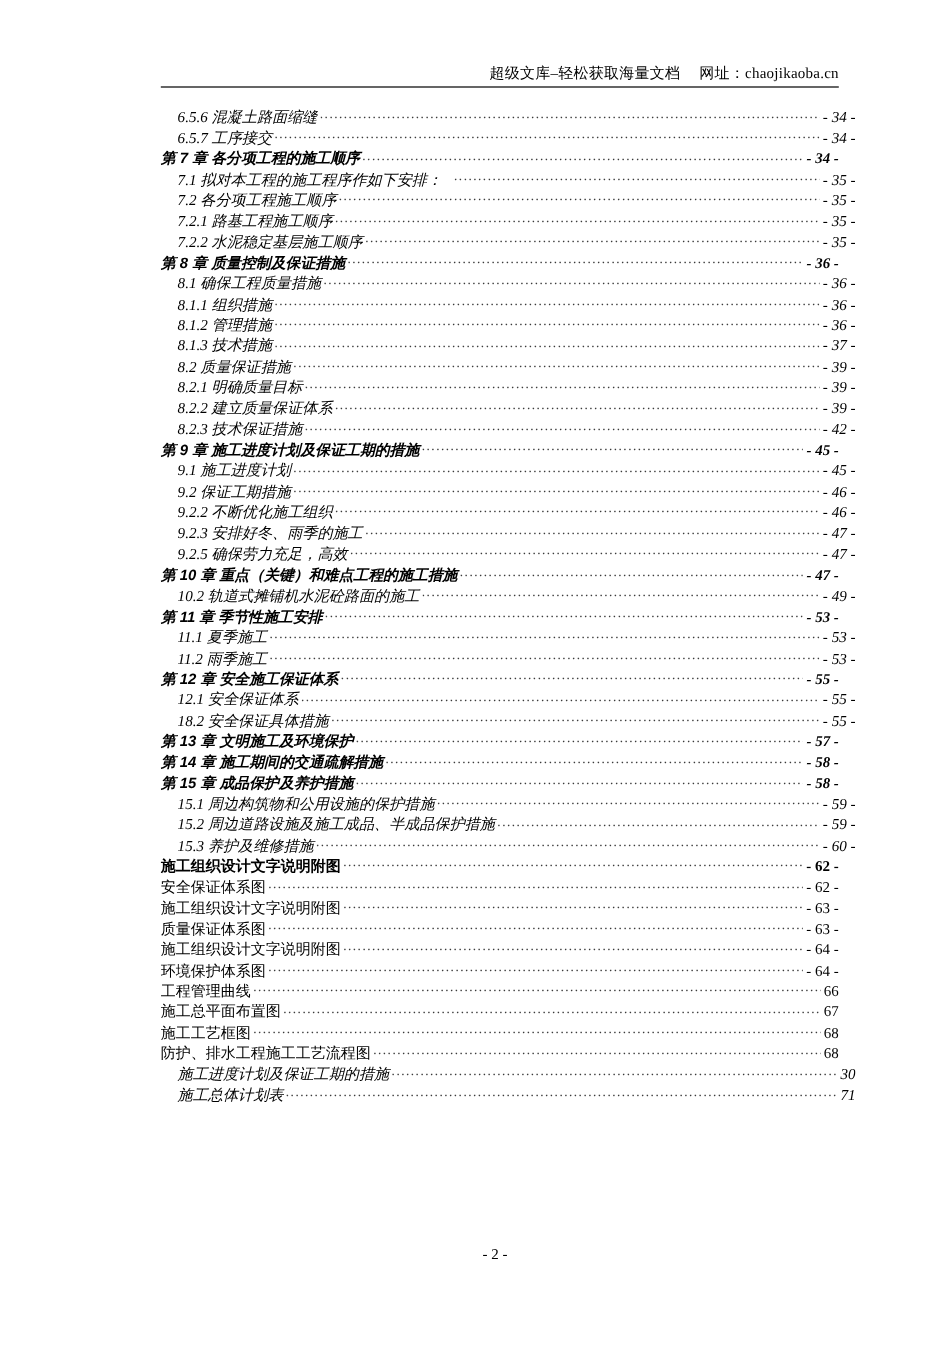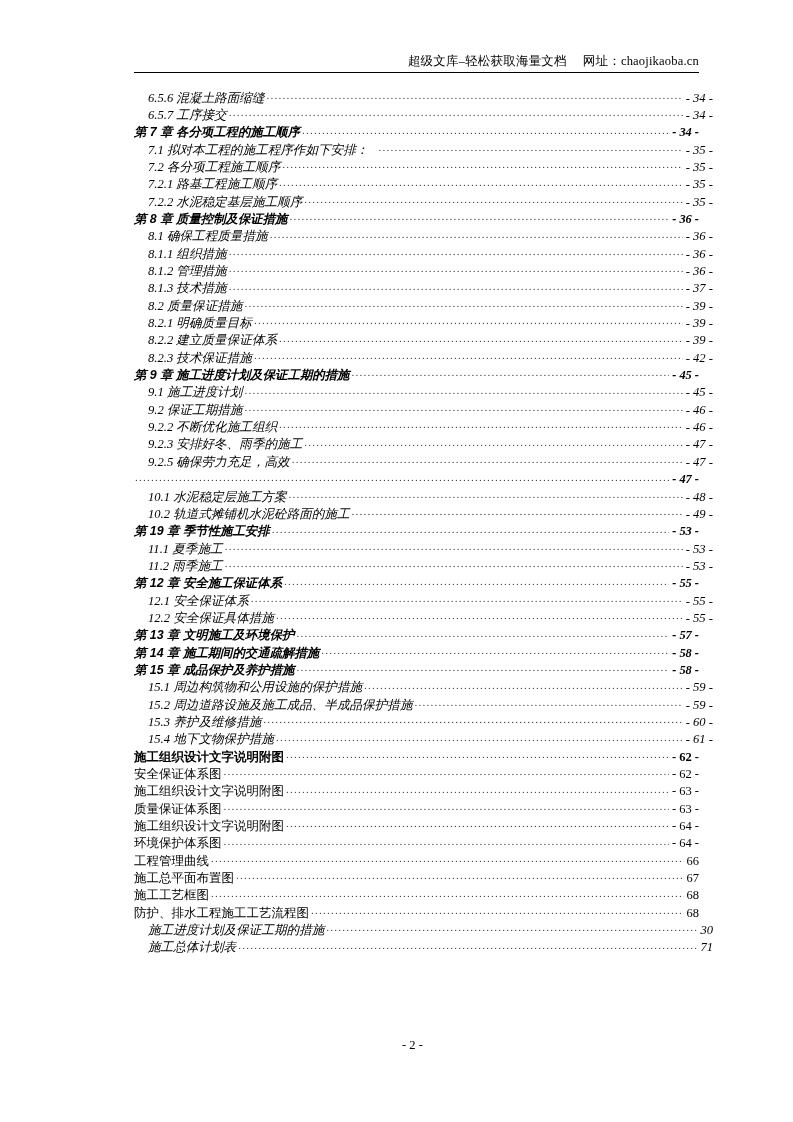--- a/index.html
+++ b/index.html
@@ -265,35 +265,31 @@
         <span class="toc-title">9.2.3 安排好冬、雨季的施工</span>
         <span class="toc-leader"></span>
         <span class="toc-page">- 47 -</span>
       </div>
       <div class="toc-row lvl-1 st-sub">
         <span class="toc-title">9.2.5 确保劳力充足，高效</span>
         <span class="toc-leader"></span>
         <span class="toc-page">- 47 -</span>
       </div>
       <div class="toc-row lvl-0 st-chapter">
+        <span class="toc-title">第 10 章  重点（关键）和难点工程的施工措施</span>
         <span class="toc-leader"></span>
         <span class="toc-page">- 47 -</span>
       </div>
       <div class="toc-row lvl-1 st-sub">
-        <span class="toc-title">10.1 水泥稳定层施工方案</span>
-        <span class="toc-leader"></span>
-        <span class="toc-page">- 48 -</span>
-      </div>
-      <div class="toc-row lvl-1 st-sub">
         <span class="toc-title">10.2 轨道式摊铺机水泥砼路面的施工</span>
         <span class="toc-leader"></span>
         <span class="toc-page">- 49 -</span>
       </div>
       <div class="toc-row lvl-0 st-chapter">
-        <span class="toc-title">第 19 章  季节性施工安排</span>
+        <span class="toc-title">第 11 章  季节性施工安排</span>
         <span class="toc-leader"></span>
         <span class="toc-page">- 53 -</span>
       </div>
       <div class="toc-row lvl-1 st-sub">
         <span class="toc-title">11.1 夏季施工</span>
         <span class="toc-leader"></span>
         <span class="toc-page">- 53 -</span>
       </div>
       <div class="toc-row lvl-1 st-sub">
         <span class="toc-title">11.2 雨季施工</span>
@@ -304,21 +300,21 @@
         <span class="toc-title">第 12 章  安全施工保证体系</span>
         <span class="toc-leader"></span>
         <span class="toc-page">- 55 -</span>
       </div>
       <div class="toc-row lvl-1 st-sub">
         <span class="toc-title">12.1 安全保证体系</span>
         <span class="toc-leader"></span>
         <span class="toc-page">- 55 -</span>
       </div>
       <div class="toc-row lvl-1 st-sub">
-        <span class="toc-title">12.2 安全保证具体措施</span>
+        <span class="toc-title">18.2 安全保证具体措施</span>
         <span class="toc-leader"></span>
         <span class="toc-page">- 55 -</span>
       </div>
       <div class="toc-row lvl-0 st-chapter">
         <span class="toc-title">第 13 章  文明施工及环境保护</span>
         <span class="toc-leader"></span>
         <span class="toc-page">- 57 -</span>
       </div>
       <div class="toc-row lvl-0 st-chapter">
         <span class="toc-title">第 14 章  施工期间的交通疏解措施</span>
@@ -337,25 +333,20 @@
       </div>
       <div class="toc-row lvl-1 st-sub">
         <span class="toc-title">15.2 周边道路设施及施工成品、半成品保护措施</span>
         <span class="toc-leader"></span>
         <span class="toc-page">- 59 -</span>
       </div>
       <div class="toc-row lvl-1 st-sub">
         <span class="toc-title">15.3 养护及维修措施</span>
         <span class="toc-leader"></span>
         <span class="toc-page">- 60 -</span>
-      </div>
-      <div class="toc-row lvl-1 st-sub">
-        <span class="toc-title">15.4 地下文物保护措施</span>
-        <span class="toc-leader"></span>
-        <span class="toc-page">- 61 -</span>
       </div>
       <div class="toc-row lvl-0 st-plainbold">
         <span class="toc-title">施工组织设计文字说明附图</span>
         <span class="toc-leader"></span>
         <span class="toc-page">- 62 -</span>
       </div>
       <div class="toc-row lvl-0 st-plain">
         <span class="toc-title">安全保证体系图</span>
         <span class="toc-leader"></span>
         <span class="toc-page">- 62 -</span>

